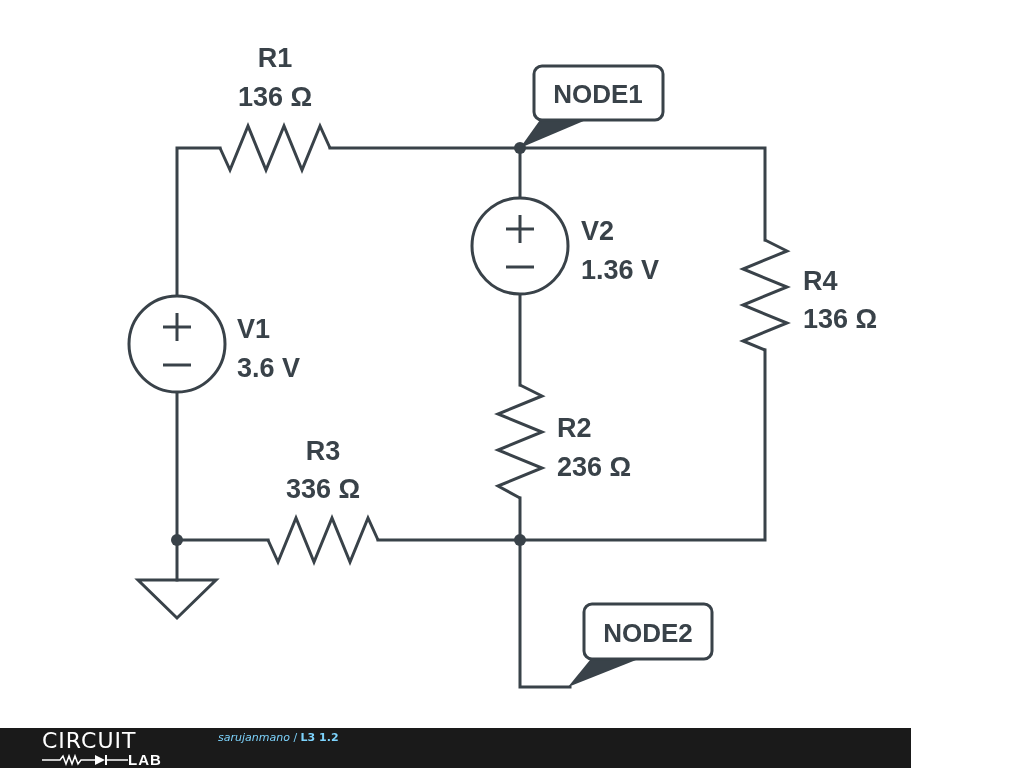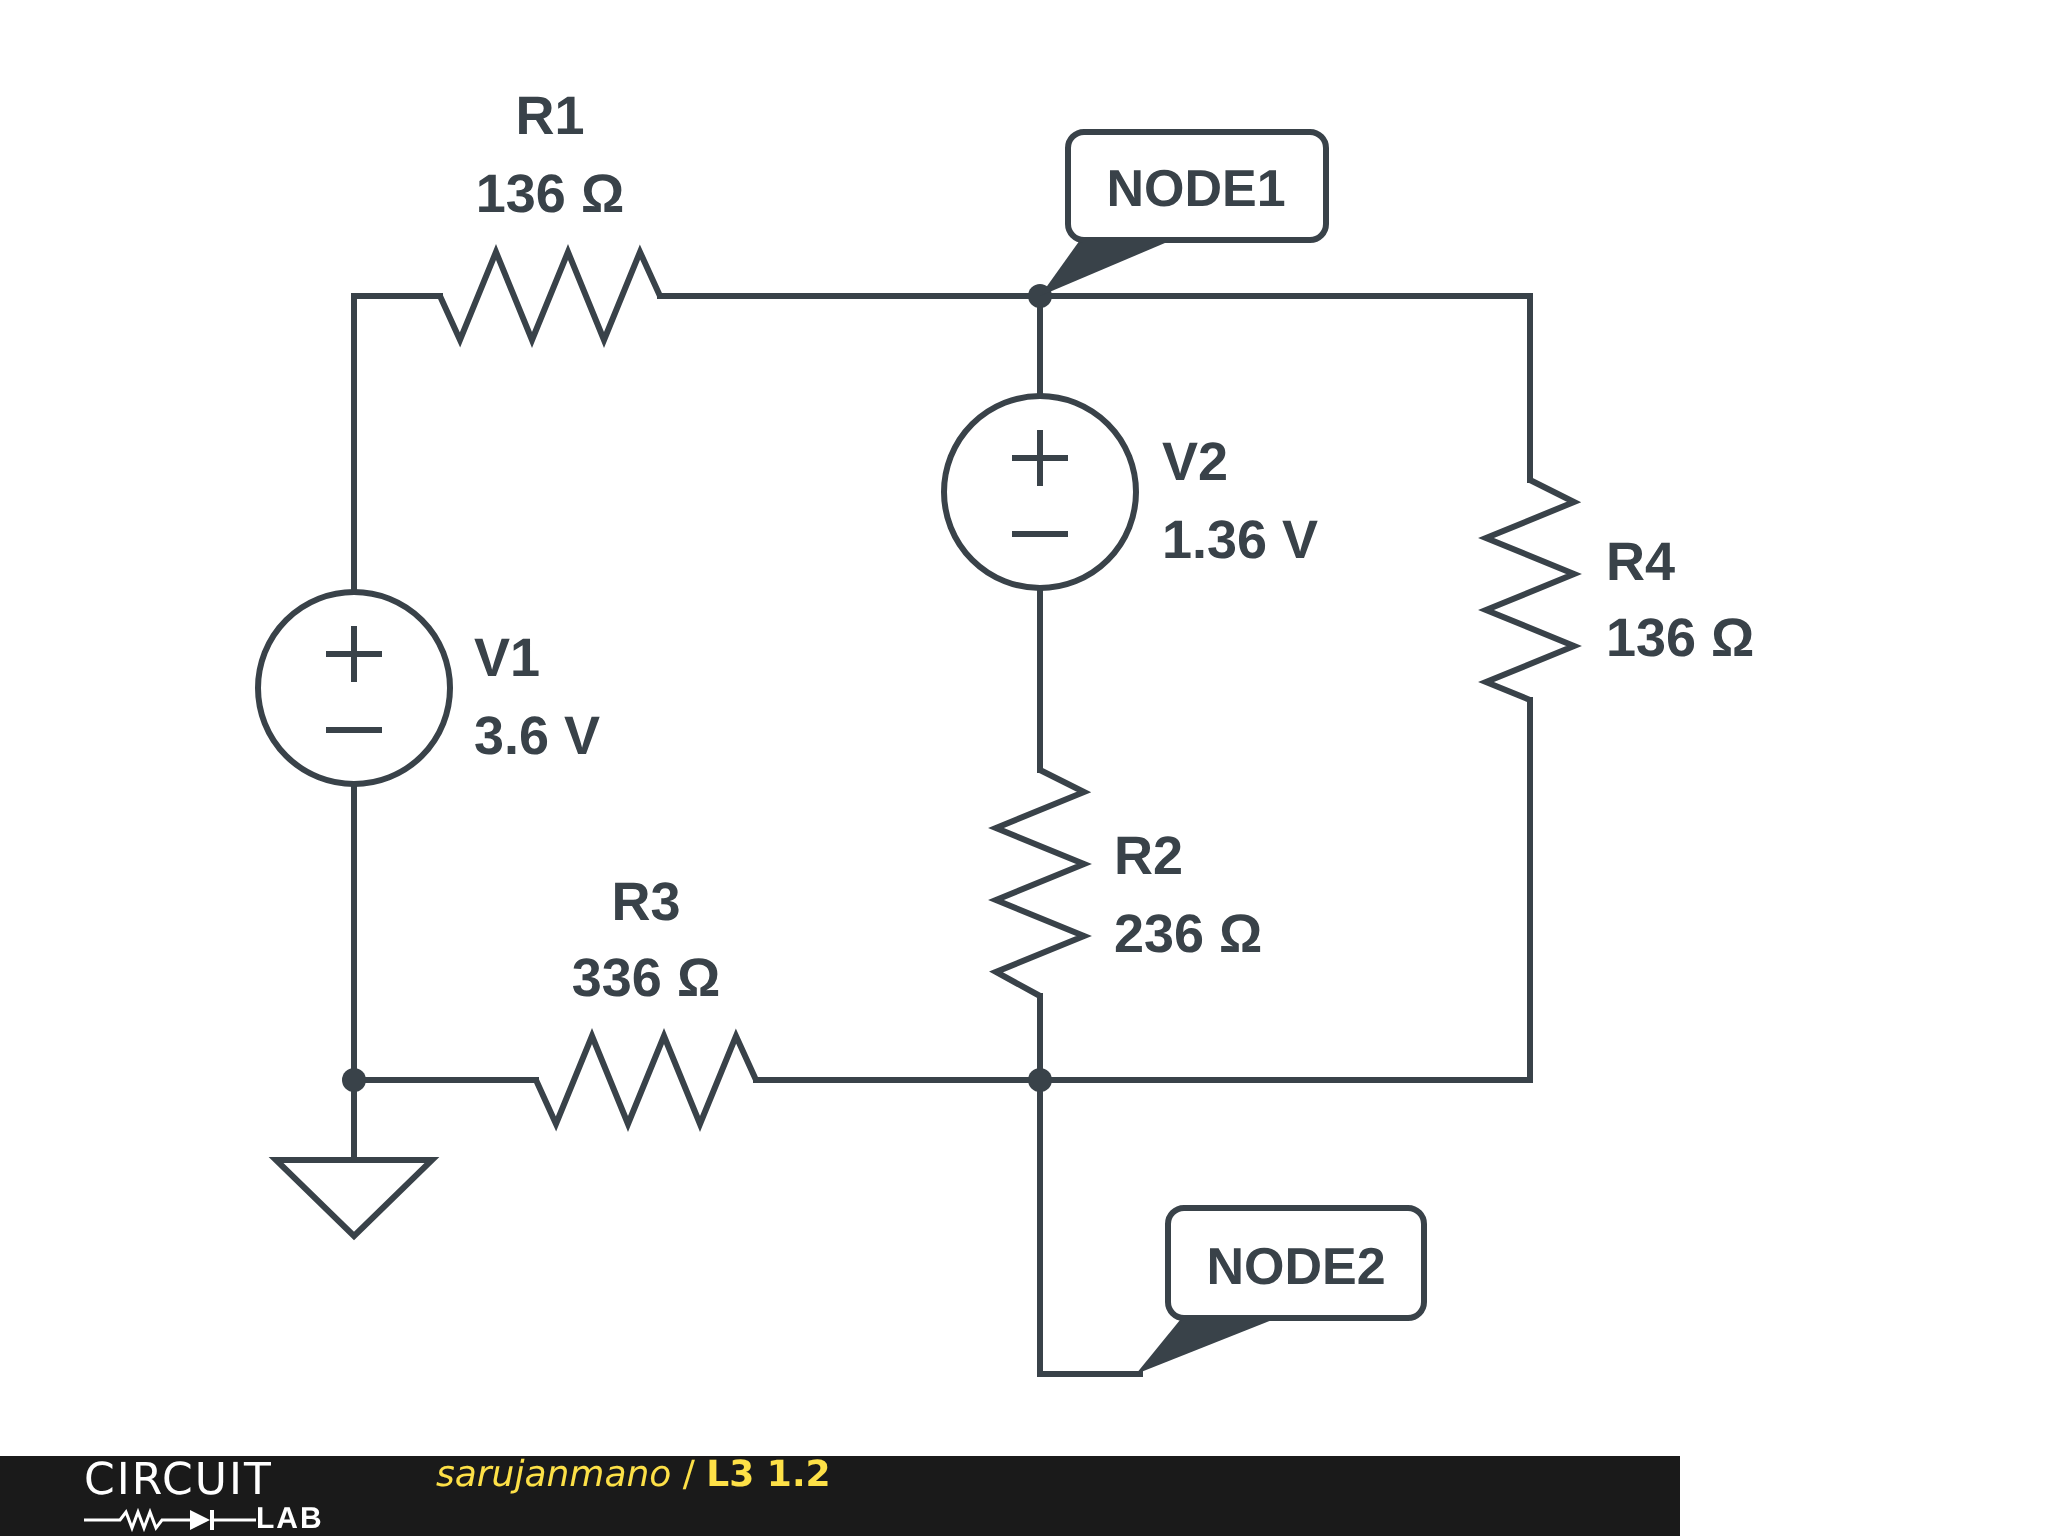--- a/index.html
+++ b/index.html
@@ -6,26 +6,26 @@
     body { width: 1024px; height: 768px; position: relative; overflow: hidden; font-family: "Liberation Sans", sans-serif; }
     #schematic { position: absolute; left: 0; top: 0; width: 1024px; height: 728px; }
     .wire { stroke: #394249; stroke-width: 3; fill: none; stroke-linejoin: miter; stroke-linecap: square; }
     .comp { stroke: #394249; stroke-width: 3; fill: none; stroke-linejoin: miter; }
     .src-circle { stroke: #394249; stroke-width: 3; fill: #ffffff; }
     .dot { fill: #394249; }
     .lbl { fill: #394249; font-family: "Liberation Sans", sans-serif; font-weight: bold; font-size: 27px; }
     .tag-box { fill: #ffffff; stroke: #394249; stroke-width: 3; }
     .tag-pointer { fill: #394249; }
     .tag-text { fill: #394249; font-family: "Liberation Sans", sans-serif; font-weight: bold; font-size: 26px; }
-    #footer { position: absolute; left: 0; top: 728px; width: 840px; height: 40px; background: #1a1a1a; }
+    #footer { position: absolute; left: 0; top: 728px; width: 911px; height: 40px; background: #1a1a1a; }
     #footer .logo { position: absolute; left: 40px; top: 2px; width: 140px; height: 38px; }
     #footer .logo-top { position: absolute; left: 2px; top: -2px; color: #ffffff; font-family: "DejaVu Sans", sans-serif; font-size: 22px; letter-spacing: 1px; font-weight: normal; }
     #footer .logo-bottom-svg { position: absolute; left: 0; top: 22px; }
     #footer .logo-lab { position: absolute; left: 88px; top: 21px; color: #ffffff; font-family: "Liberation Sans", sans-serif; font-weight: bold; font-size: 15px; letter-spacing: 1px; }
-    #footer .meta { position: absolute; left: 218px; top: 1px; color: #fde047; font-family: "DejaVu Sans", sans-serif; font-size: 18px; line-height: 18px; }
+    #footer .meta { position: absolute; left: 218px; top: 1px; color: #7dd3fc; font-family: "DejaVu Sans", sans-serif; font-size: 11px; line-height: 18px; }
     #footer .author { font-style: italic; }
     #footer .title { font-weight: bold; }
   </style>
 </head>
 <body>
 
 <svg id="schematic" viewBox="0 0 1024 728" xmlns="http://www.w3.org/2000/svg">
 
   <g>
     <polyline class="wire" points="177,296 177,148 220,148"></polyline>

